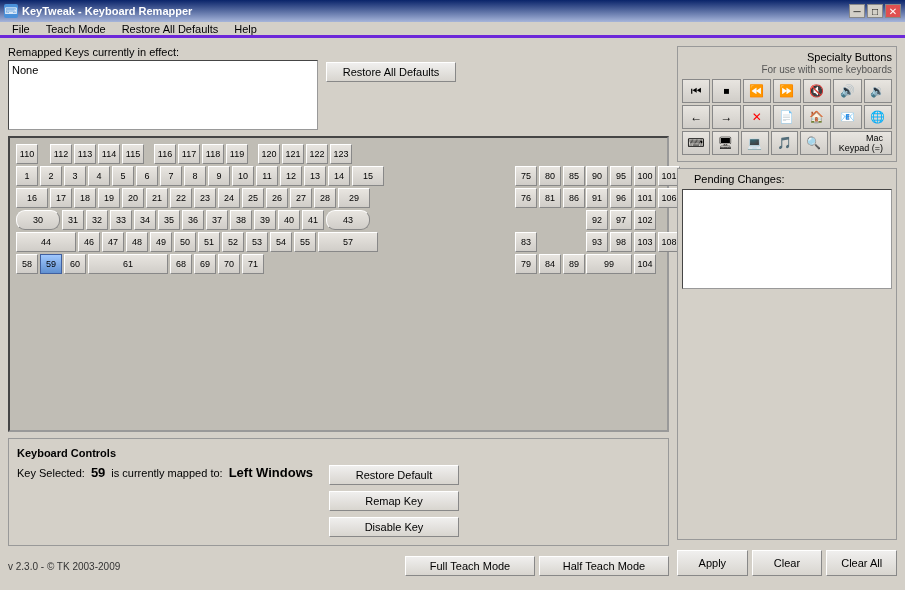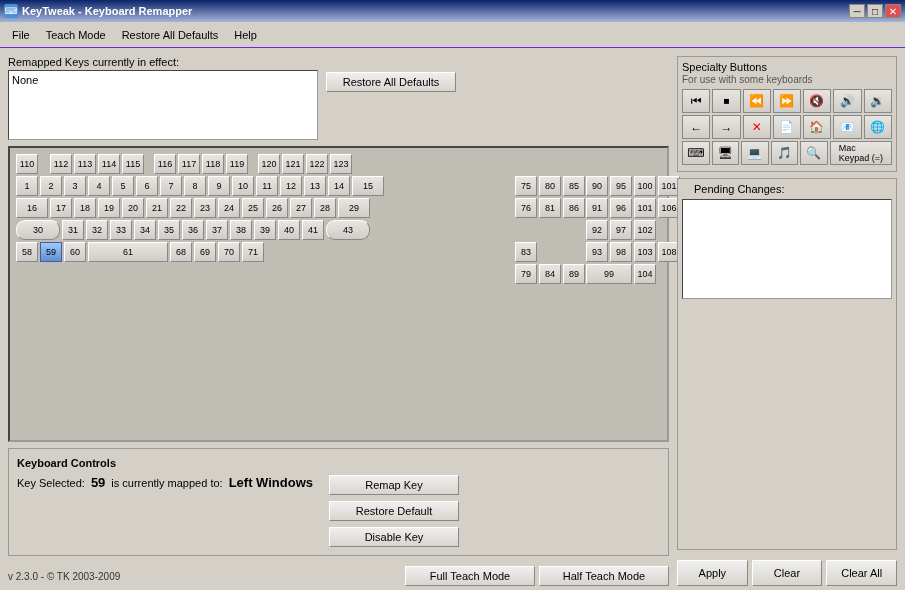--- a/index.html
+++ b/index.html
@@ -47,25 +47,25 @@
       align-items: center;
       justify-content: center;
       background: #d4d0c8;
       border: 1px solid #888;
       cursor: pointer;
       color: black;
     }
     .title-btn.close { background: #e05050; color: white; }
     .menu-bar {
       background: #d4d0c8;
-      height: 26px;
+      height: 16px;
       display: flex;
       align-items: center;
       padding: 0 4px;
-      border-bottom: 1px solid #6d28d9;
+      border-bottom: 3px solid #6d28d9;
     }
     .menu-item {
       padding: 2px 8px;
       cursor: pointer;
       font-size: 11px;
     }
     .main-content {
       display: flex;
       height: calc(590px - 44px);
       padding: 8px;
@@ -164,20 +164,21 @@
       align-items: center;
       justify-content: space-between;
       margin-top: 4px;
     }
     .version-text { font-size: 10px; color: #333; }
     .teach-buttons { display: flex; gap: 4px; }
     .specialty-section {
       border: 1px solid #999;
       padding: 4px;
       background: #d4d0c8;
+      text-align: right;
     }
     .specialty-title { font-size: 11px; margin-bottom: 1px; }
     .specialty-sub { font-size: 10px; color: #555; margin-bottom: 4px; }
     .spec-key {
       width: 30px;
       height: 24px;
       background: linear-gradient(to bottom, #e8e5e0, #d0cdc8);
       border: 1px solid #888;
       display: flex;
       align-items: center;
@@ -330,20 +331,34 @@
             <div class="key">35</div>
             <div class="key">36</div>
             <div class="key">37</div>
             <div class="key">38</div>
             <div class="key">39</div>
             <div class="key">40</div>
             <div class="key">41</div>
             <div class="key wider">43</div>
           </div>
 
+          <div class="key-row">
+            <div class="key widest">44</div>
+            <div class="key">46</div>
+            <div class="key">47</div>
+            <div class="key">48</div>
+            <div class="key">49</div>
+            <div class="key">50</div>
+            <div class="key">51</div>
+            <div class="key">52</div>
+            <div class="key">53</div>
+            <div class="key">54</div>
+            <div class="key">55</div>
+            <div class="key widest">57</div>
+          </div>
 
           <div class="key-row">
             <div class="key">58</div>
             <div class="key selected">59</div>
             <div class="key">60</div>
             <div class="key widest" style="min-width:80px">61</div>
             <div class="key">68</div>
             <div class="key">69</div>
             <div class="key">70</div>
             <div class="key">71</div>
@@ -411,22 +426,22 @@
       <div style="display:flex; gap:16px; align-items:flex-start">
         <div>
           <div class="kc-row">
             <span class="kc-label">Key Selected:</span>
             <span class="kc-key-num">59</span>
             <span class="kc-label">is currently mapped to:</span>
             <span class="kc-mapped">Left Windows</span>
           </div>
         </div>
         <div class="kc-buttons">
+          <button class="btn-win">Restore Default</button>
           <button class="btn-win">Remap Key</button>
-          <button class="btn-win">Restore Default</button>
           <button class="btn-win">Disable Key</button>
         </div>
       </div>
     </div>
 
     <div class="bottom-row">
       <span class="version-text">v 2.3.0 - © TK 2003-2009</span>
       <div class="teach-buttons">
         <button class="btn-win">Full Teach Mode</button>
         <button class="btn-win">Half Teach Mode</button>

